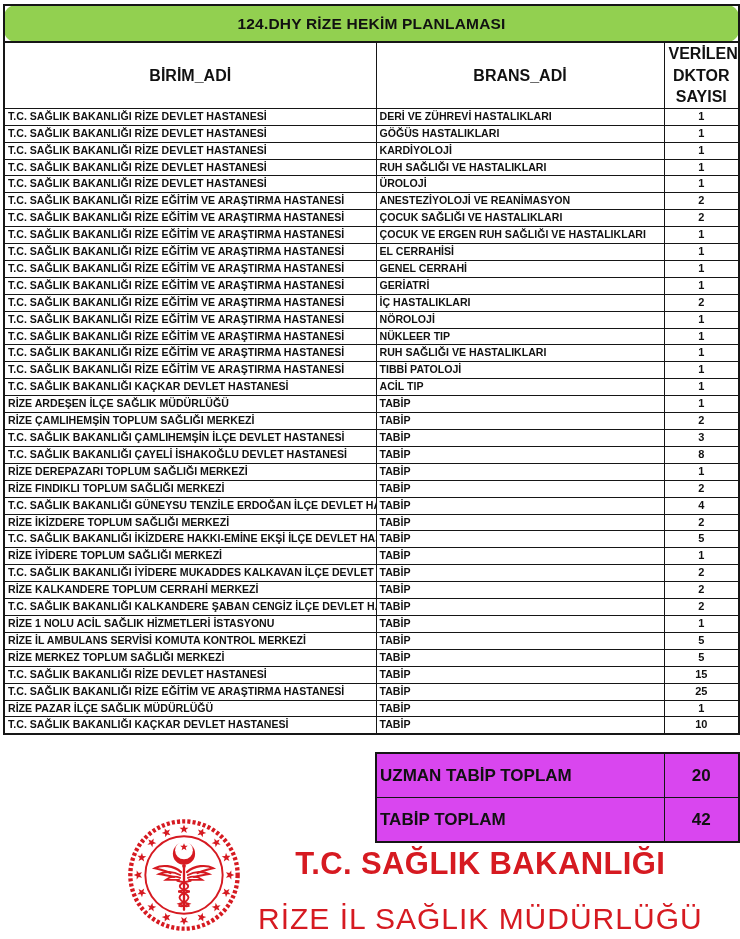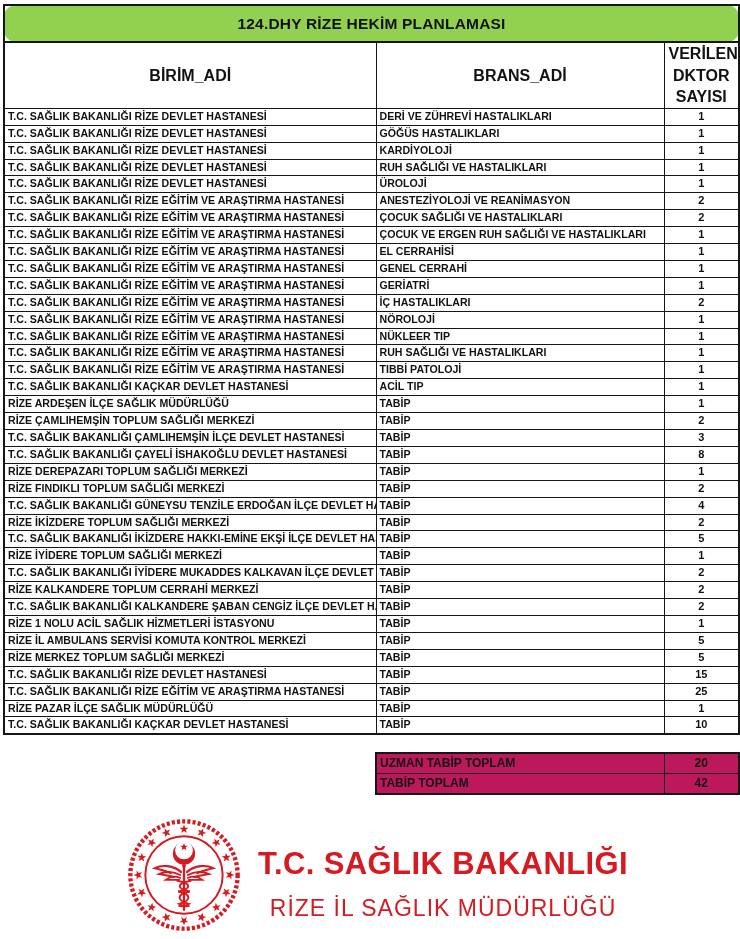--- a/index.html
+++ b/index.html
@@ -70,59 +70,59 @@
   .totals-table {
     position:absolute; left:375px; top:752px;
     width:363px;
     border-collapse:collapse;
     table-layout:fixed;
     border:2px solid #161616;
   }
   .totals-table col.t1 { width:288px; }
   .totals-table col.t2 { width:75px; }
   .totals-table td {
-    background:#be185d;
+    background:#d946ef;
     border:1.5px solid #161616;
     box-sizing:border-box;
     height:19px;
     line-height:19px;
-    font-size:12px;
+    font-size:17px;
     font-weight:600;
     color:#111;
     padding:0 3px;
     white-space:nowrap;
     overflow:hidden;
   }
   .totals-table td.num {
     text-align:center;
     font-weight:700;
-    padding:0;
+    padding:12px;
   }
 
   
   .emblem {
     position:absolute; left:126px; top:817px;
     width:116px; height:116px;
   }
   .logo-text {
     position:absolute; left:258px; top:846px;
     color:#d61a21;
     text-align:center;
   }
   .ministry-line {
     font-size:31px;
     font-weight:bold;
     letter-spacing:0.4px;
     white-space:nowrap;
   }
   .directorate-line {
-    font-size:23px;
+    font-size:30px;
     font-weight:400;
     letter-spacing:1px;
-    margin-top:13px;
+    margin-top:20px;
     white-space:nowrap;
   }
 </style>
 </head>
 <body>
 
 <table class="main-table">
   <colgroup>
       <col class="c1">
       <col class="c2">

